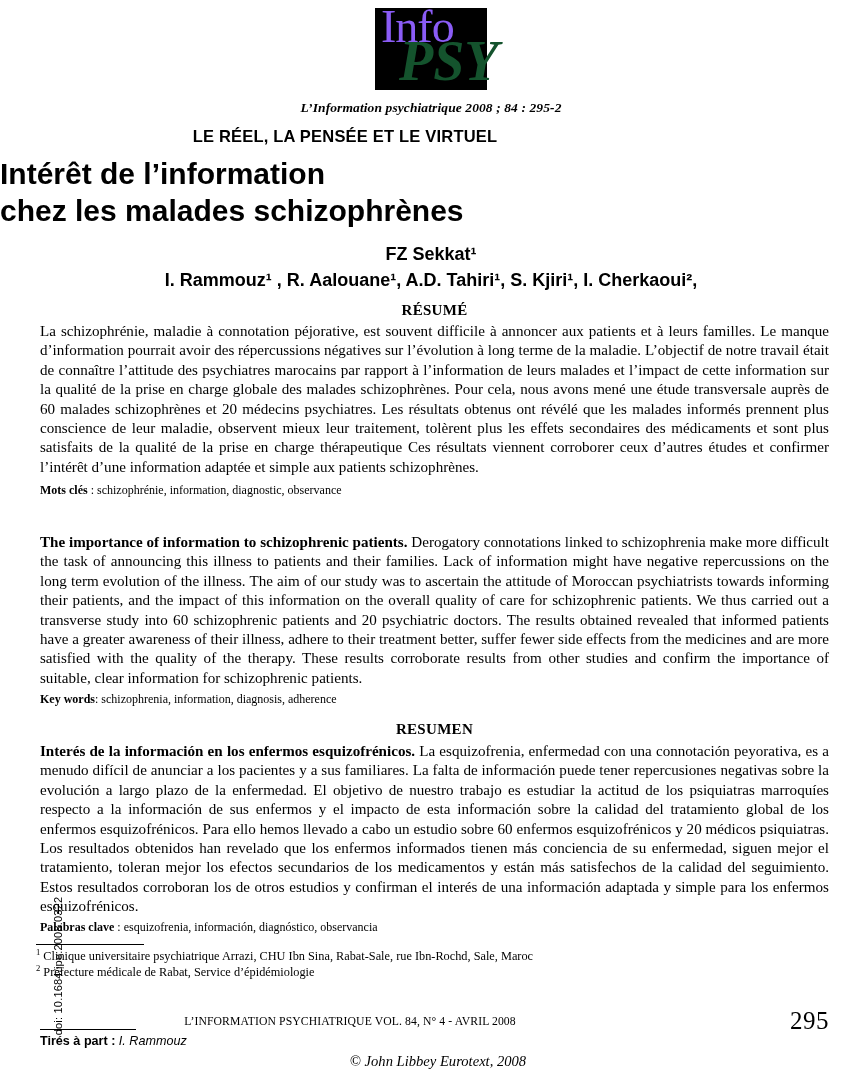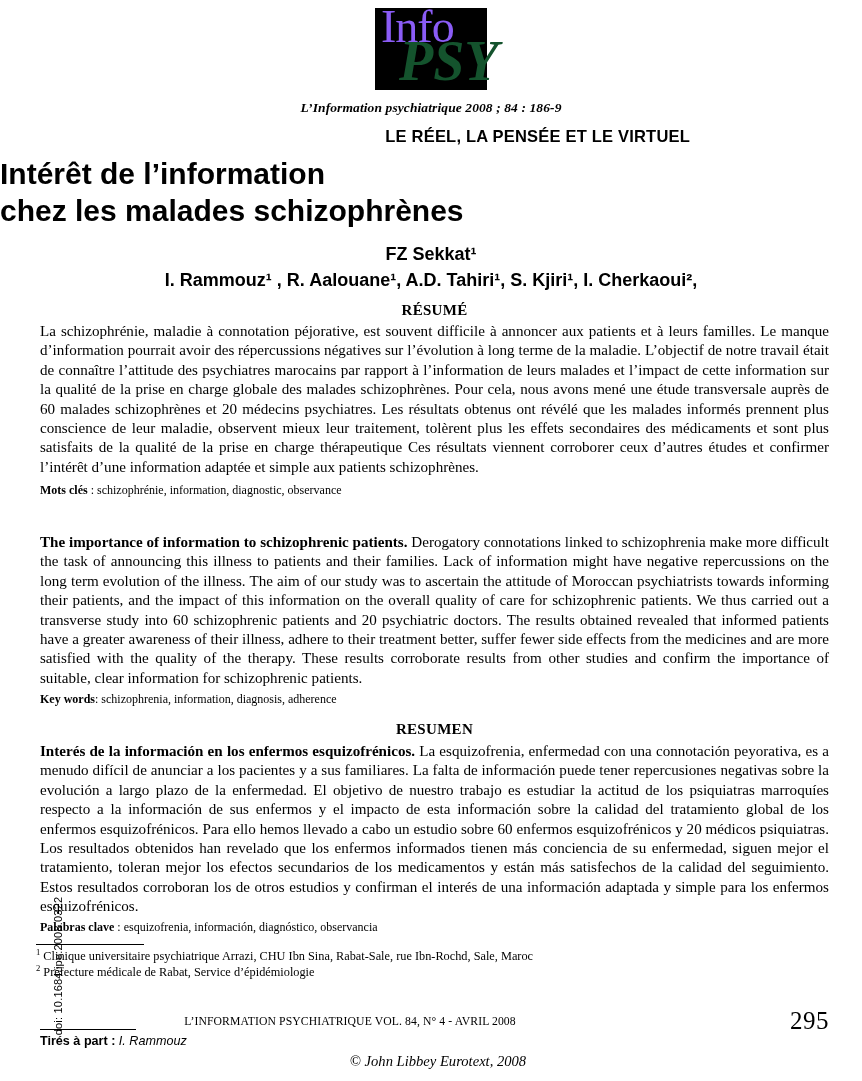--- a/index.html
+++ b/index.html
@@ -72,21 +72,21 @@
     font-weight: 700;
     font-size: 13.5px;
     letter-spacing: 0.1px;
   }
 
   
   .kicker {
     position: absolute;
     left: 0; top: 127px;
     width: 690px;
-    text-align: right;
+    text-align: center;
     font-family: "Liberation Sans", "DejaVu Sans", sans-serif;
     font-weight: 700;
     font-size: 16.5px;
     letter-spacing: 0.2px;
   }
   .title {
     position: absolute;
     left: 0; top: 155px;
     width: 766px;
     text-align: left;
@@ -231,21 +231,21 @@
 <body>
 
 <div class="page">
 
   <div class="masthead">
     <div class="logo-wrap">
       <div class="logo-box"></div>
       <div class="logo-info">Info</div>
       <div class="logo-psy">PSY</div>
     </div>
-    <div class="journal-line">L’Information psychiatrique 2008 ; 84 : 186-9</div>
+    <div class="journal-line">L’Information psychiatrique 2008 ; 84 : 295-2</div>
   </div>
 
   <div class="kicker">LE RÉEL, LA PENSÉE ET LE VIRTUEL</div>
   <div class="title">
     <div>Intérêt de l’information</div>
     <div>chez les malades schizophrènes</div>
   </div>
 
   <div class="authors">
     <div>FZ Sekkat¹</div>

